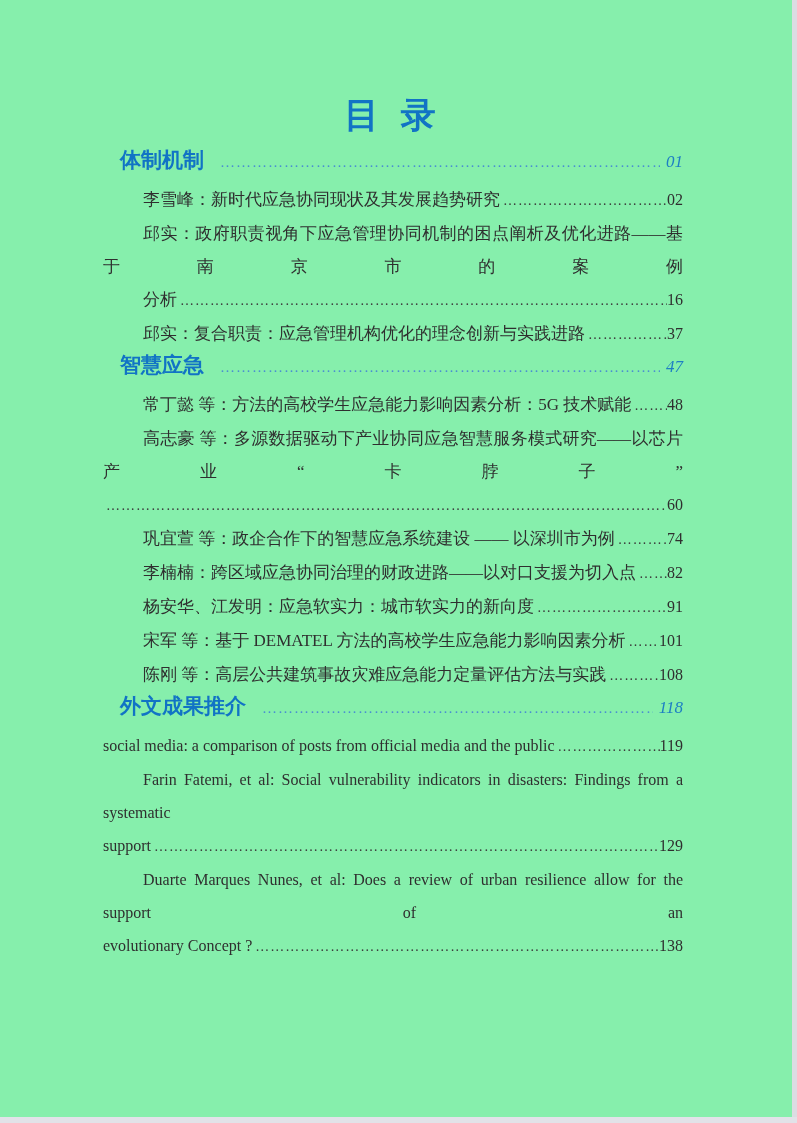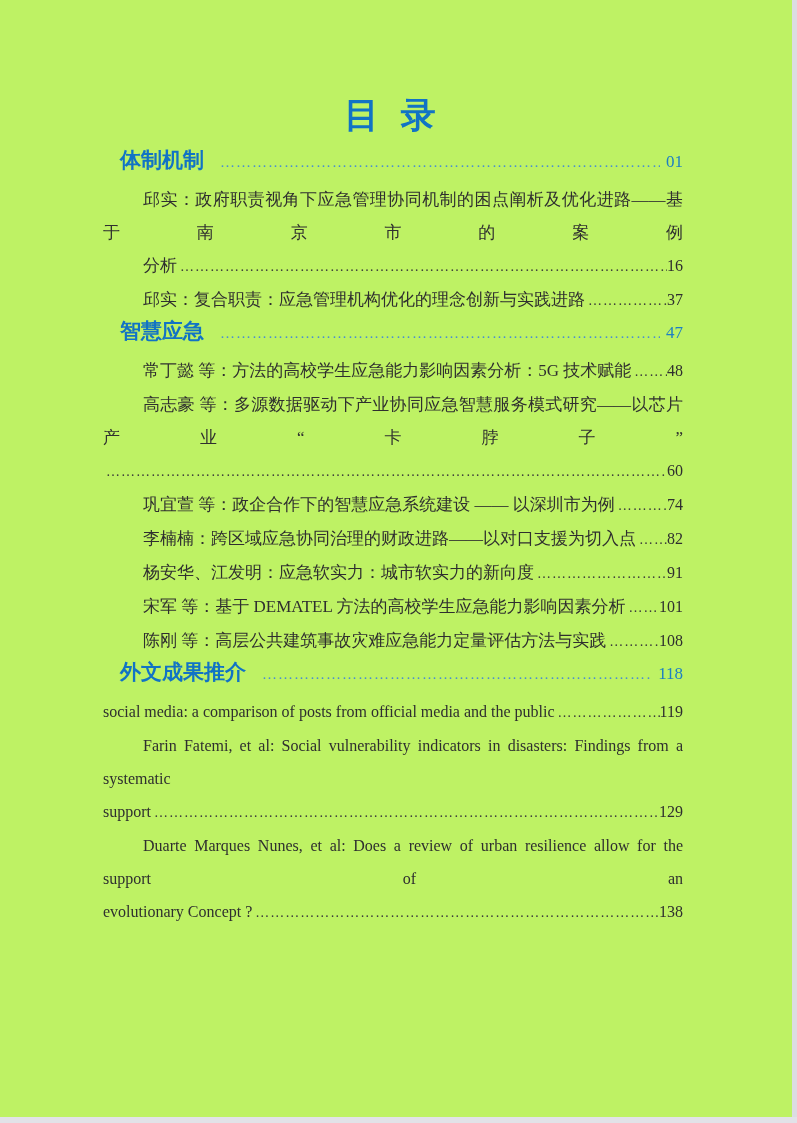--- a/index.html
+++ b/index.html
@@ -1,20 +1,20 @@
 <!DOCTYPE html>
 <html><head>
 <meta charset="utf-8">
 <style>
   html,body { margin:0; padding:0; background:#ffffff; }
   body {
     width:797px; height:1123px; position:relative; overflow:hidden;
     font-family:"Liberation Serif", serif;
   }
-  .page { position:absolute; inset:0; background:#bef264; }
+  .page { position:absolute; inset:0; background:#86efac; }
   .edge-right  { position:absolute; top:0; right:0; width:5px;  height:100%; background:#dcdce2; }
   .edge-bottom { position:absolute; left:0; bottom:0; width:100%; height:6px; background:#e2e2e8; }
 
   .content { padding:97px 114px 0 103px; }
 
   .doc-title {
     margin:0 0 14px 0;
     text-align:center;
     font-family:"Liberation Sans", sans-serif;
     font-weight:bold;
@@ -39,20 +39,21 @@
     font-weight:normal;
     font-size:15px;
     color:#4a8fd0;
     margin-left:10px;
   }
   .section-row .pagenum {
     font-family:"Liberation Serif", serif;
     font-weight:normal;
     font-size:17px;
     color:#1d7fc4;
+    font-style:italic;
   }
 
   .entry-row { font-size:17px; color:#2f2f2f; }
   .entry-row.en { font-size:16px; }
   .entry-row.indent { padding-left:40px; }
   .entry-row .dots { font-size:14px; color:#3a3a3a; margin-left:3px; }
   .entry-row .pagenum { font-size:16px; color:#2f2f2f; }
 
   .entry-row.full { display:block; white-space:normal; }
   .entry-row.full .text {
@@ -72,20 +73,25 @@
 <body>
 
 <div class="page">
   <div class="content">
     <h1 class="doc-title">目 录</h1>
     <div>
         <div class="row section-row">
           <span class="label">体制机制</span>
           <span class="dots"></span>
           <span class="pagenum">01</span>
+        </div>
+        <div class="row entry-row indent">
+          <span class="text">李雪峰：新时代应急协同现状及其发展趋势研究</span>
+          <span class="dots"></span>
+          <span class="pagenum">02</span>
         </div>
         <div class="row entry-row indent full">
           <span class="text">邱实：政府职责视角下应急管理协同机制的困点阐析及优化进路——基于南京市的案例</span>
         </div>
         <div class="row entry-row indent">
           <span class="text">分析</span>
           <span class="dots"></span>
           <span class="pagenum">16</span>
         </div>
         <div class="row entry-row indent">

